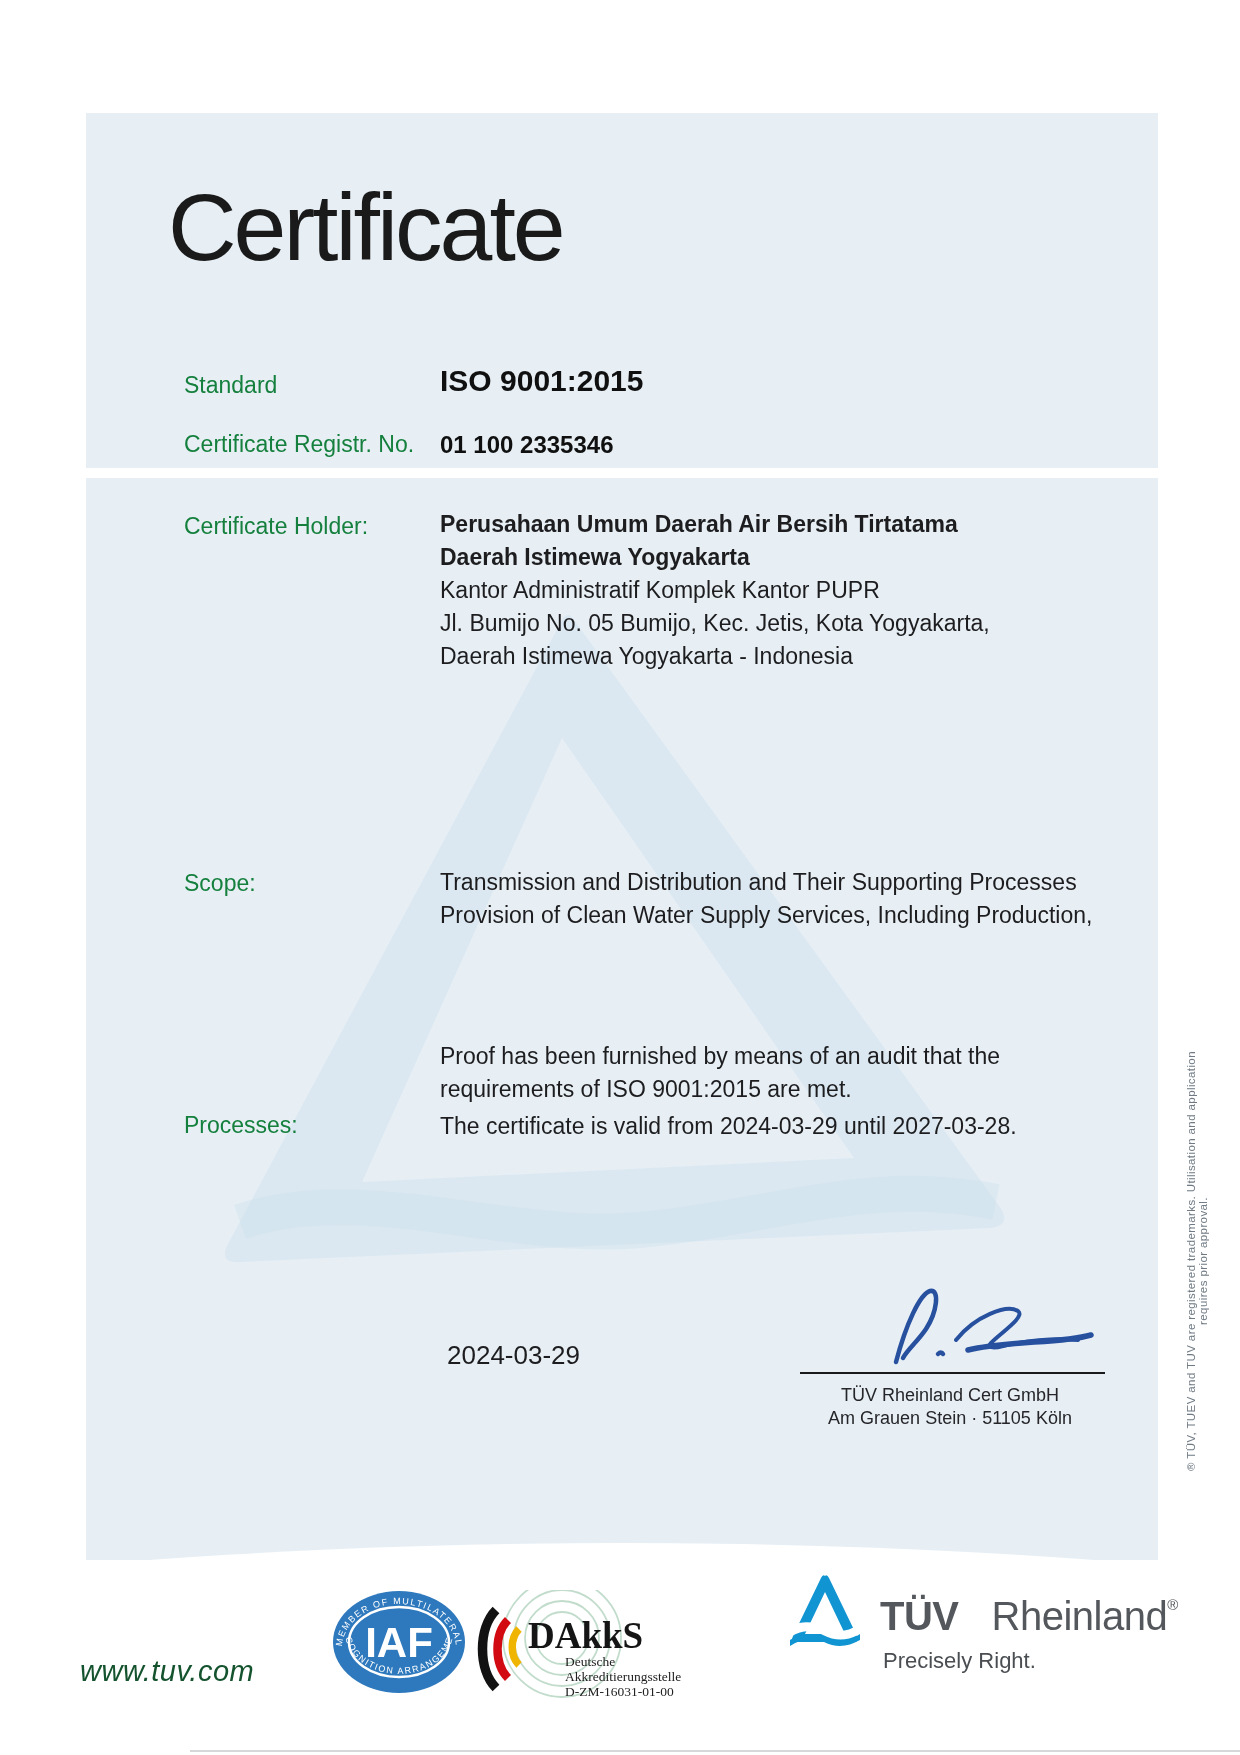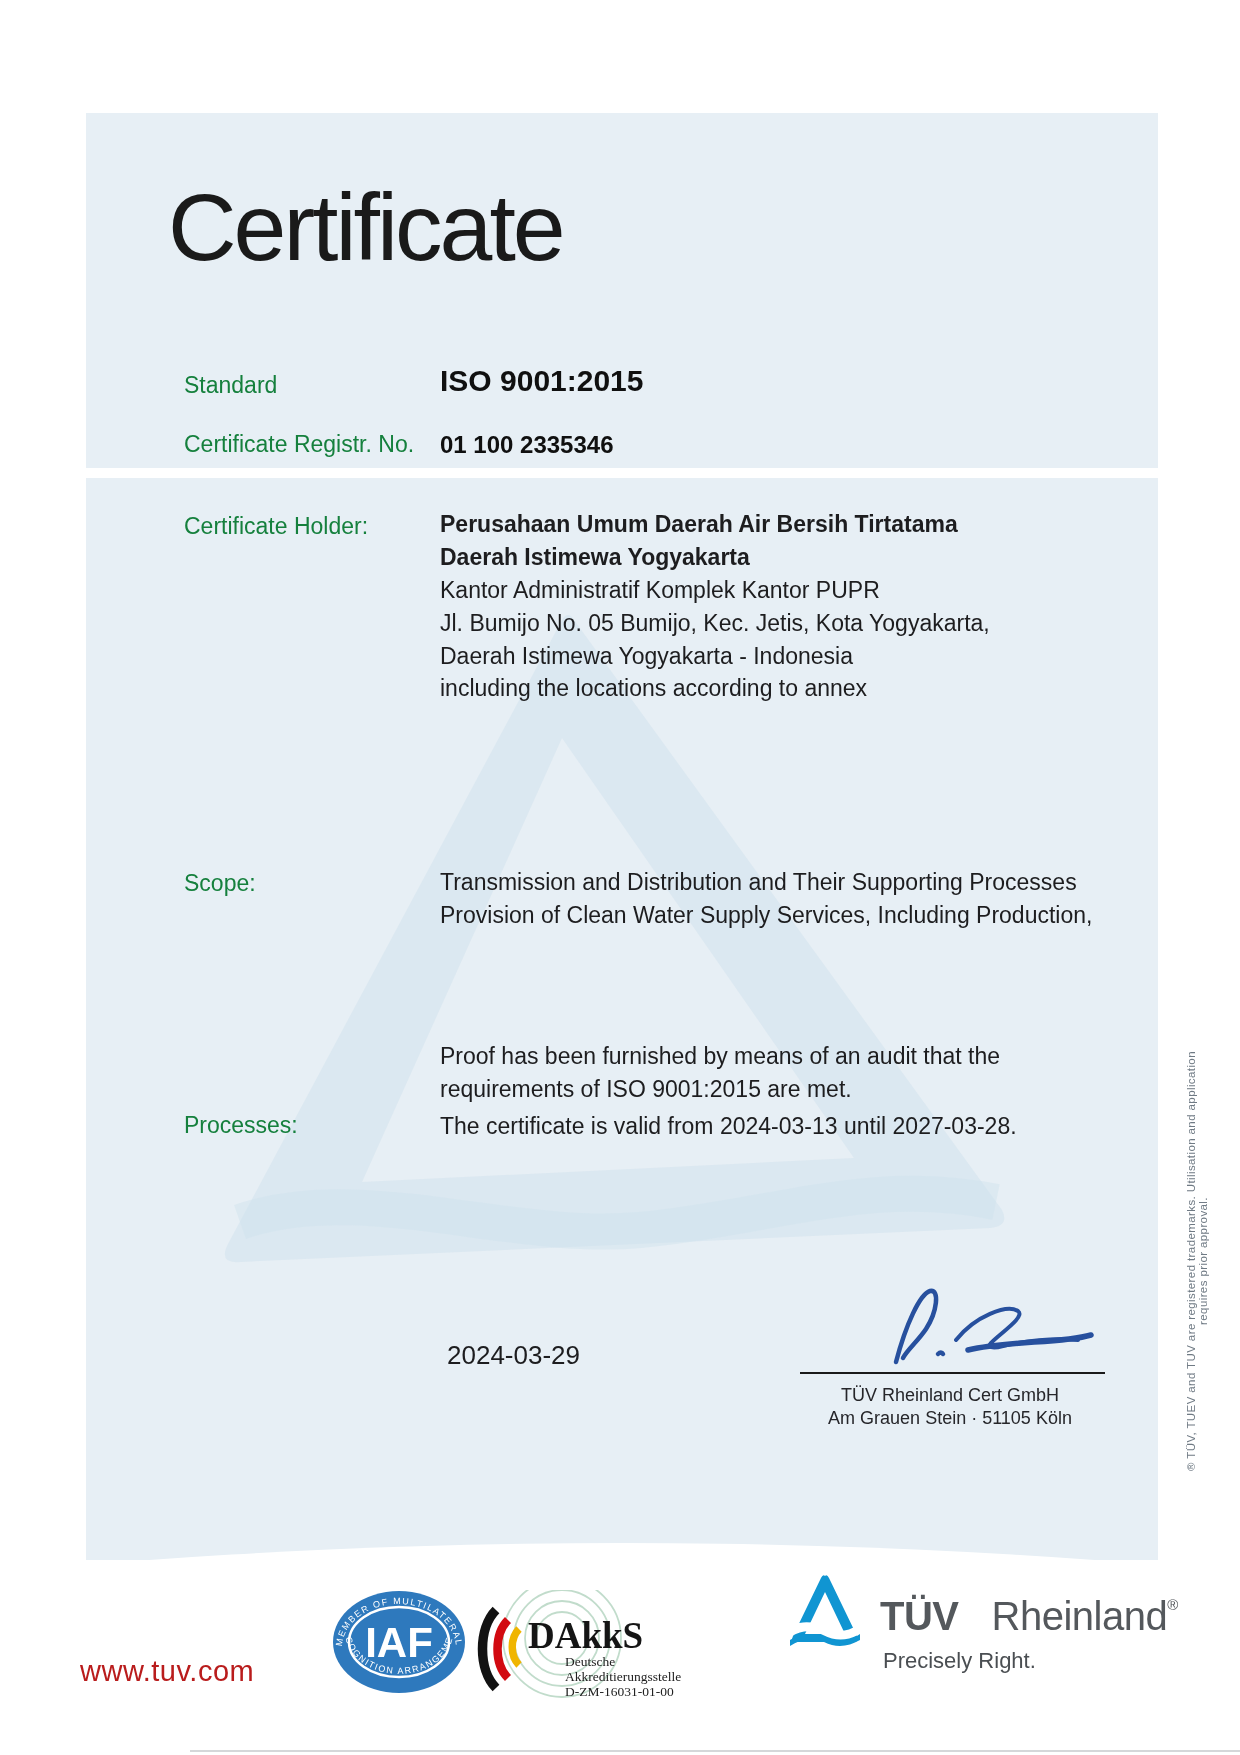--- a/index.html
+++ b/index.html
@@ -29,21 +29,21 @@
   .value-bold{font-size:24px;font-weight:bold;color:#101010;}
   .body-line{font-size:23px;line-height:33px;color:#1d1d1f;}
   .bold-line{font-weight:bold;}
   .date-text{font-size:26px;color:#1d1d1f;}
   .sig-line{position:absolute;left:800px;top:1372px;width:305px;height:2px;background:#1a1a1a;z-index:2;}
   .sig-org{font-size:18px;line-height:23px;color:#26262a;text-align:center;width:320px;}
   .side-note{
     position:absolute;left:977px;top:1249px;width:440px;text-align:center;
     transform:rotate(-90deg);font-size:11.5px;color:#6f7a84;letter-spacing:0.4px;z-index:2;
   }
-  .website{font-size:29px;color:#b91c1c;letter-spacing:0.5px;}
+  .website{font-size:29px;color:#14532d;letter-spacing:0.5px;font-style:italic;}
   .brand-row{display:flex;align-items:flex-start;}
   .brand-bold{font-size:40px;font-weight:bold;color:#54585c;letter-spacing:-0.5px;}
   .brand-rest{font-size:40px;font-weight:400;color:#54585c;letter-spacing:-0.5px;margin-left:33px;}
   .brand-reg{font-size:15px;color:#54585c;margin-top:2px;}
   .tagline{font-size:22px;color:#4a4e52;}
   .bottom-scan-line{position:absolute;left:190px;top:1750px;width:1050px;height:2px;background:#b9bdbf;opacity:0.6;z-index:2;}
 </style>
 </head>
 <body>
 
@@ -70,35 +70,34 @@
   <div class="abs value-bold" style="left:440px;top:431px;">01 100 2335346</div>
 
   <div class="abs label" style="left:184px;top:513px;">Certificate Holder:</div>
   <div class="abs" style="left:440px;top:508px;">
     <div class="body-line bold-line">Perusahaan Umum Daerah Air Bersih Tirtatama</div>
     <div class="body-line bold-line">Daerah Istimewa Yogyakarta</div>
     <div class="body-line">Kantor Administratif Komplek Kantor PUPR</div>
     <div class="body-line">Jl. Bumijo No. 05 Bumijo, Kec. Jetis, Kota Yogyakarta,</div>
     <div class="body-line">Daerah Istimewa Yogyakarta - Indonesia</div>
   </div>
-  <div class="abs body-line" style="left:440px;top:672px;">including the locations according to annex</div>
 
   <div class="abs label" style="left:184px;top:870px;">Scope:</div>
   <div class="abs" style="left:440px;top:866px;">
     <div class="body-line">Transmission and Distribution and Their Supporting Processes</div>
     <div class="body-line">Provision of Clean Water Supply Services, Including Production,</div>
   </div>
 
   <div class="abs" style="left:440px;top:1040px;">
     <div class="body-line">Proof has been furnished by means of an audit that the</div>
     <div class="body-line">requirements of ISO 9001:2015 are met.</div>
   </div>
 
   <div class="abs label" style="left:184px;top:1112px;">Processes:</div>
-  <div class="abs body-line" style="left:440px;top:1110px;">The certificate is valid from 2024-03-13 until 2027-03-28.</div>
+  <div class="abs body-line" style="left:440px;top:1110px;">The certificate is valid from 2024-03-29 until 2027-03-28.</div>
 
   <div class="abs date-text" style="left:447px;top:1340px;">2024-03-29</div>
 
   <svg class="abs" style="left:880px;top:1282px;z-index:3;" width="215" height="92" viewBox="0 0 215 92">
     <g stroke="#27509e" fill="none" stroke-linecap="round">
       <path d="M16 80 C26 42 40 12 50 9 C60 7 57 30 46 47 C38 59 27 68 23 76" stroke-width="4.5"></path>
       <path d="M58 72 C60 70 62 70 63 72" stroke-width="4.5"></path>
       <path d="M76 58 C95 34 127 22 138 29 C146 35 119 52 111 61 C107 65 112 67 123 64 C150 58 176 56 198 58" stroke-width="4"></path>
       <path d="M88 68 C130 58 180 62 211 53" stroke-width="5.5"></path>
     </g>

